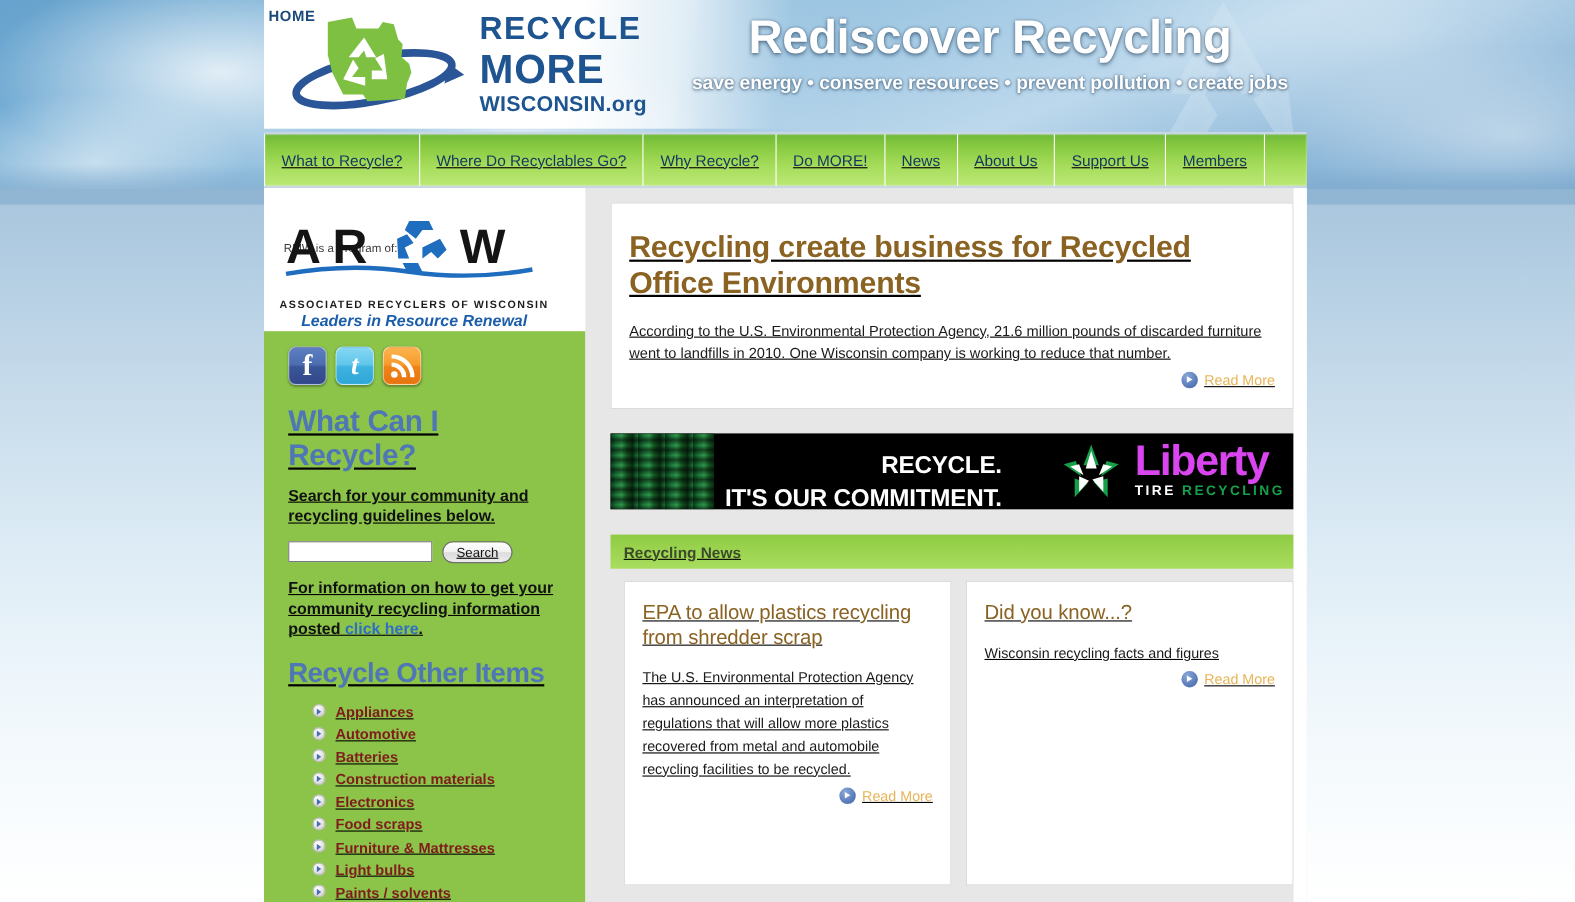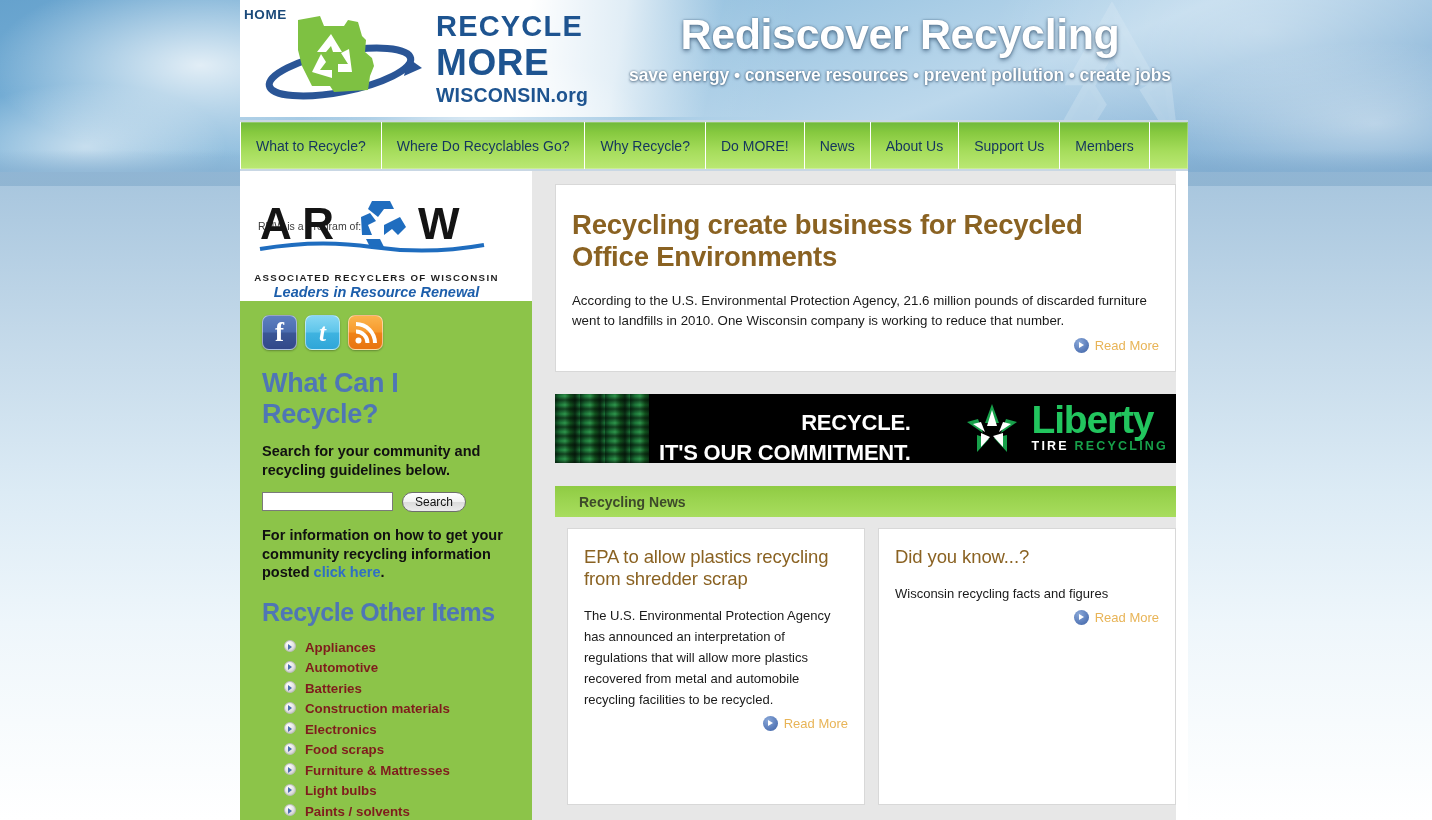--- a/index.html
+++ b/index.html
@@ -53,20 +53,21 @@
     opacity: .38;
     pointer-events: none;
   }
 
   
   #page {
     position: absolute;
     left: 240px; top: 0;
     width: 948px;
     height: 692px;
+    text-decoration: underline;
   }
 
   
   #header {
     position: relative;
     height: 117px;
     background: linear-gradient(100deg,
         rgba(255,255,255,1) 0%,
         rgba(255,255,255,1) 30%,
         rgba(255,255,255,.72) 40%,
@@ -381,42 +382,42 @@
     text-align: right;
   }
   #banner-brand {
     position: absolute;
     right: 8px; top: 7px;
     display: flex;
     align-items: flex-start;
     gap: 8px;
   }
   #liberty-word {
-    color: #22c55e;
+    color: #d946ef;
     font-size: 39px;
     font-weight: bold;
     line-height: .95;
     letter-spacing: -1.2px;
   }
   #liberty-sub {
     margin-top: 1px;
     font-size: 12.5px;
     font-weight: bold;
     letter-spacing: 2.2px;
   }
   #liberty-tire { color: #ffffff; }
   #liberty-recycling { color: #17a04a; }
 
   
   #news-header {
     margin-top: 23px;
     height: 31px;
     display: flex;
     align-items: center;
-    padding-left: 24px;
+    padding-left: 12px;
     background: linear-gradient(180deg, #8fcb43 0%, #9bd450 45%, #a8dd5e 100%);
     font-size: 14px;
     font-weight: bold;
     color: #3d4a2a;
   }
   #news-cards {
     margin-top: 11px;
     display: flex;
     gap: 13px;
     justify-content: flex-end;

